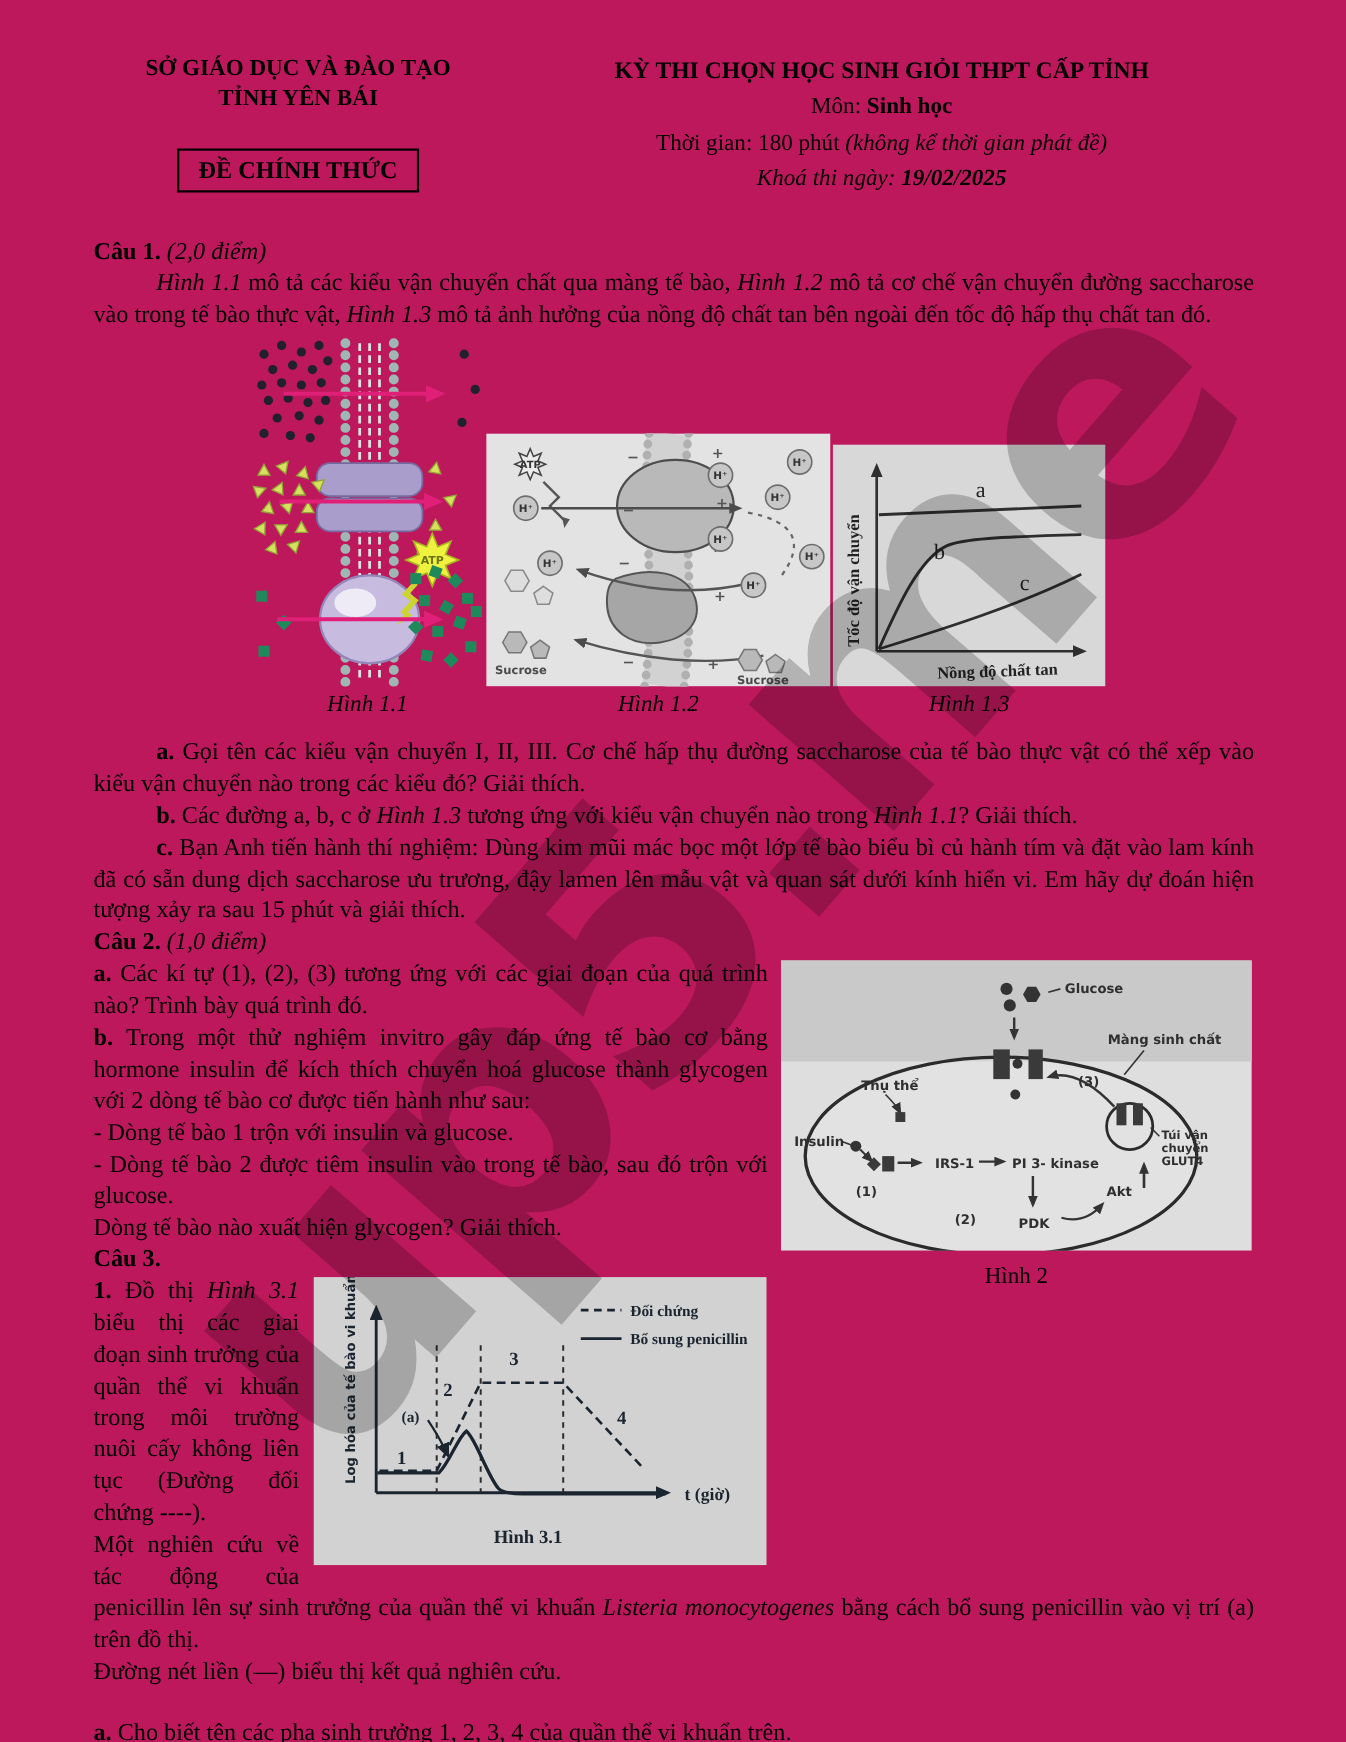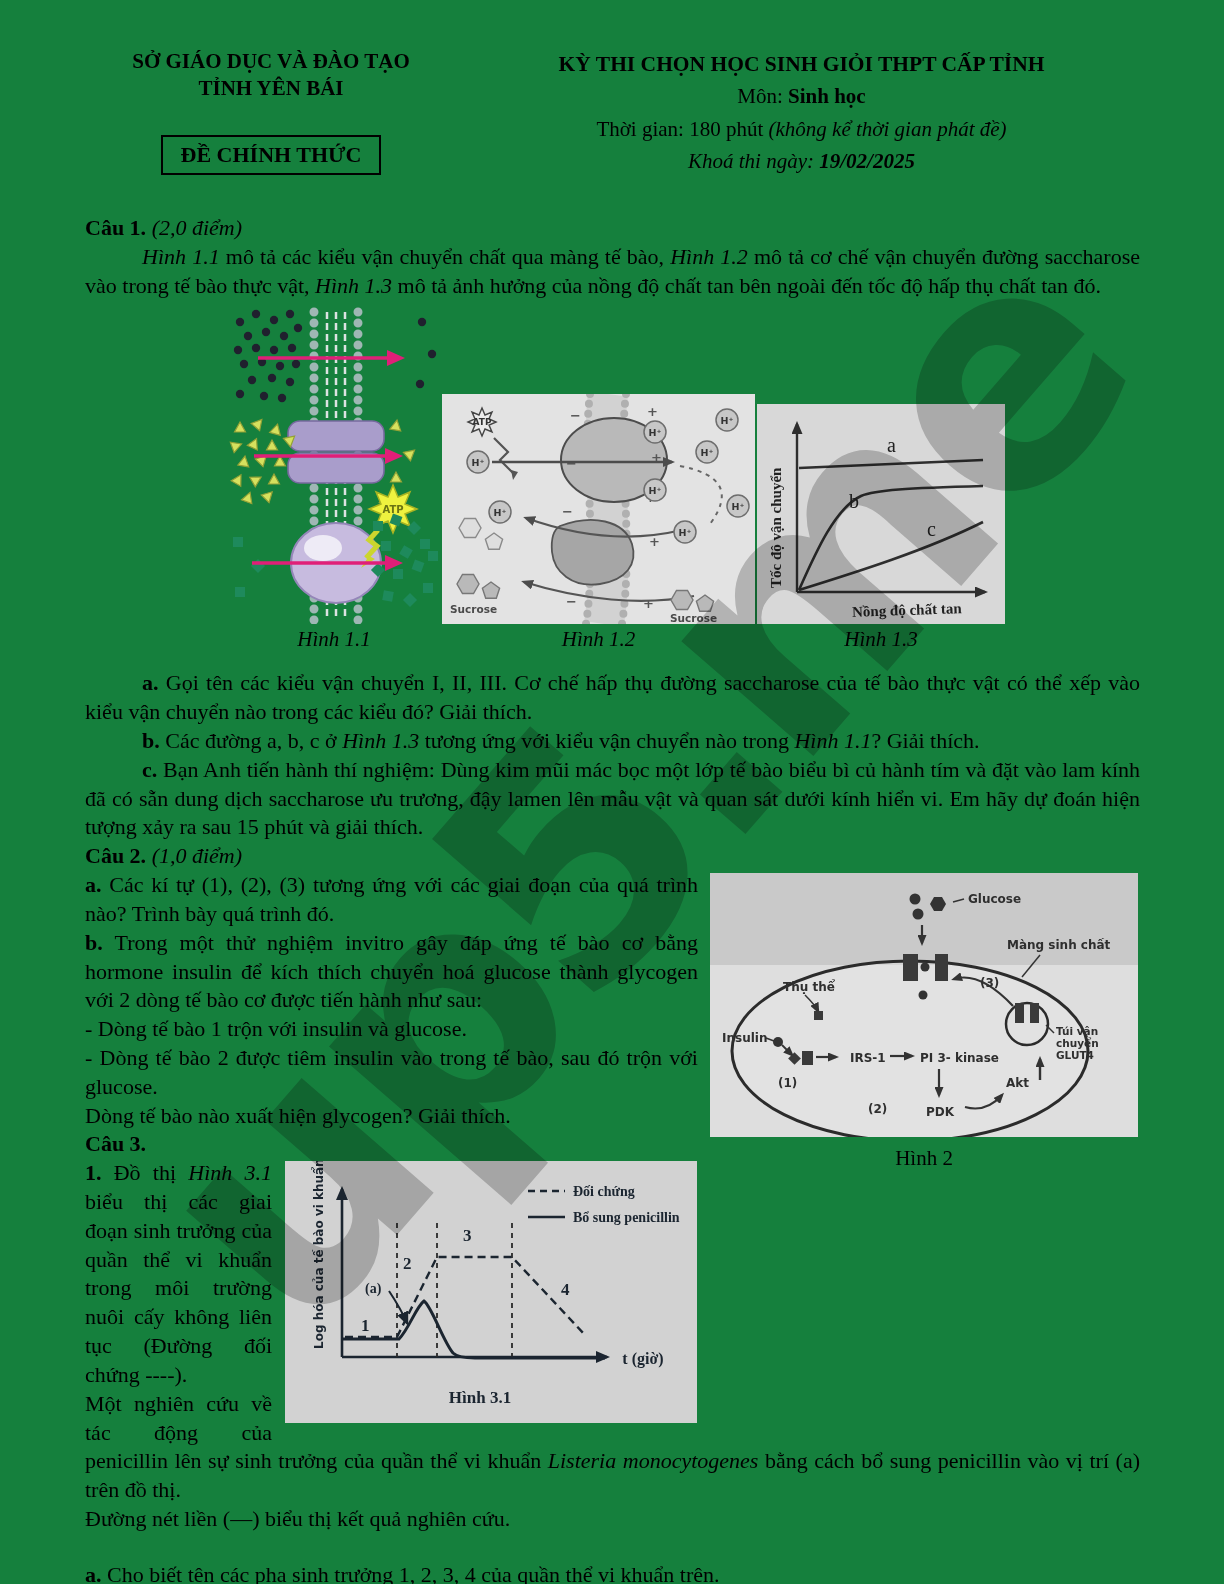--- a/index.html
+++ b/index.html
@@ -1,16 +1,16 @@
 <!DOCTYPE html>
 <html><head>
 <meta charset="utf-8">
 <style>
   html,body{margin:0;padding:0;background:#777;}
-  .page{position:relative;width:1224px;height:1584px;background:#15803d;margin:0 auto;
+  .page{position:relative;width:1224px;height:1584px;background:#be185d;margin:0 auto;
         font-family:"Liberation Serif","DejaVu Serif",serif;color:#000;overflow:hidden;}
   .content{position:absolute;inset:0;padding:48px 84px 0 85px;box-sizing:border-box;}
   .b{font-weight:700;}
   .i{font-style:italic;}
   
   .hdr{display:flex;align-items:flex-start;}
   .hdr-left{width:372px;text-align:center;flex:none;}
   .hdr-right{flex:1;text-align:center;padding-left:6px;}
   .hl{font-weight:700;font-size:21px;line-height:1.3;}
   .hl2{font-weight:700;font-size:21.5px;line-height:1.5;}

